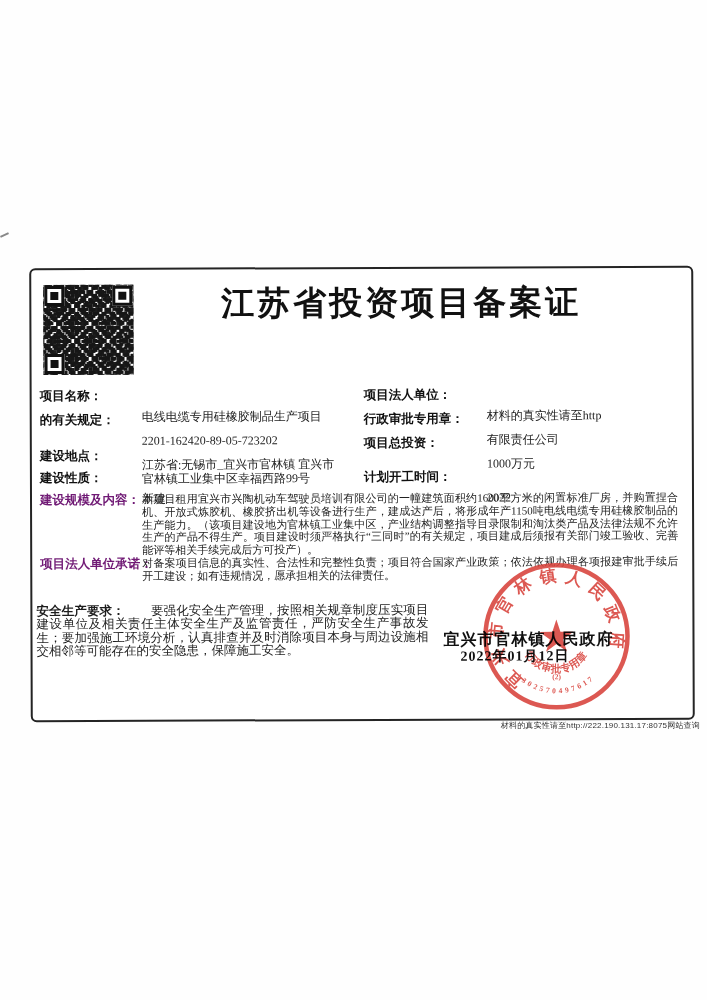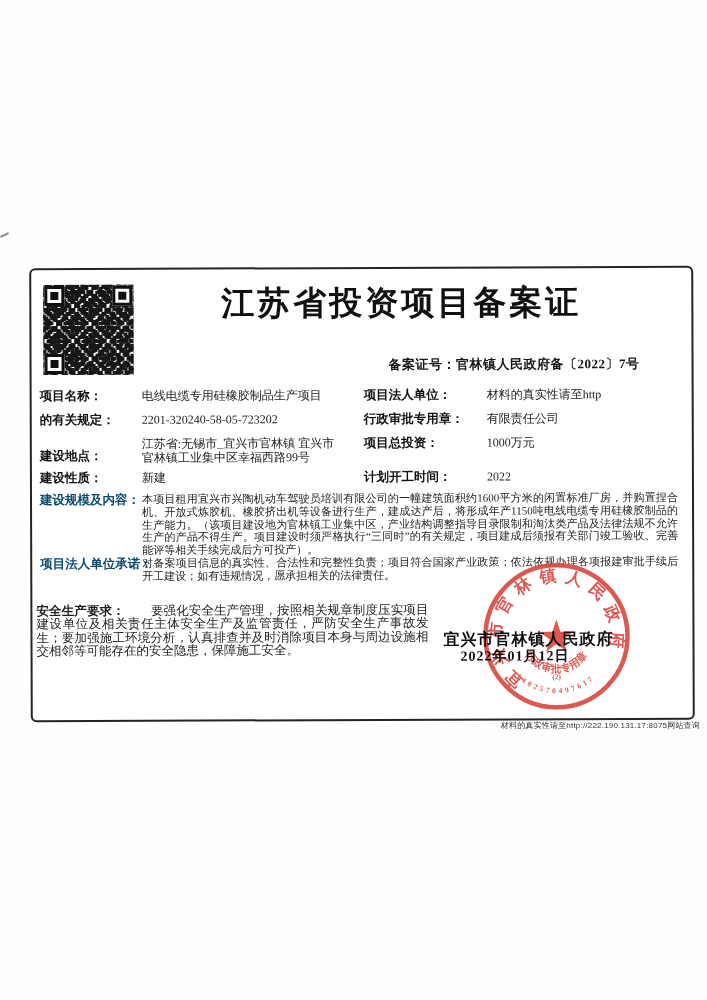--- a/index.html
+++ b/index.html
@@ -44,28 +44,28 @@
   .cert-no{
     position:absolute;right:52px;top:87px;
     font-size:13px;font-weight:bold;color:#151515;letter-spacing:.5px;
   }
   
   .flabel{
     position:absolute;font-family:"Liberation Sans","DejaVu Sans",sans-serif;
     font-weight:bold;font-size:12.5px;color:#111;white-space:nowrap;
   }
   .fvalue{
-    position:absolute;font-size:12px;color:#222;white-space:pre-line;line-height:14px;
+    position:absolute;font-size:12px;color:#222;white-space:pre-line;line-height:14px;margin-top:21px;
   }
   .col-l .flabel{left:8px;}
   .col-l .fvalue{left:110px;}
   
   .sec-label{
     position:absolute;left:8px;font-family:"Liberation Sans","DejaVu Sans",sans-serif;
-    font-weight:bold;font-size:12.5px;color:#0c4a6e;white-space:nowrap;
+    font-weight:bold;font-size:12.5px;color:#701a75;white-space:nowrap;
   }
   .sec-text{
     position:absolute;left:110px;width:536px;font-size:11px;line-height:12.8px;
     color:#222;text-align:justify;
   }
   .safety{
     position:absolute;left:4px;top:322px;width:392px;
     font-size:12.5px;line-height:13.5px;color:#1d1d1d;text-align:justify;
   }
   .safety b{font-family:Liberation Sans, sans-serif;font-size:12.5px;}
@@ -95,27 +95,26 @@
 
   <div class="cert">
 
     <div class="qr">
       <div class="qr-finder tl"></div>
       <div class="qr-finder tr"></div>
       <div class="qr-finder bl"></div>
     </div>
 
     <div class="title">江苏省投资项目备案证</div>
-    <div class="cert-no">备案证号：官林镇人民政府备〔2022〕7号</div>
 
     <div class="col-l">
       <div class="flabel" style="top:118px">项目名称：</div>
       <div class="fvalue" style="top:119px">电线电缆专用硅橡胶制品生产项目</div>
       <div class="flabel" style="top:142px">的有关规定：</div>
-      <div class="fvalue" style="top:143px">2201-320240-58-05-723202</div>
+      <div class="fvalue" style="top:143px">2201-162420-89-05-723202</div>
       <div class="flabel" style="top:178px">建设地点：</div>
       <div class="fvalue" style="top:167px">江苏省:无锡市_宜兴市官林镇 宜兴市
 官林镇工业集中区幸福西路99号</div>
       <div class="flabel" style="top:200px">建设性质：</div>
       <div class="fvalue" style="top:201px">新建</div>
     </div>
 
     <div>
       <div class="flabel" style="left:332px;top:118px">项目法人单位：</div>
       <div class="fvalue" style="left:455px;top:119px">材料的真实性请至http</div>

